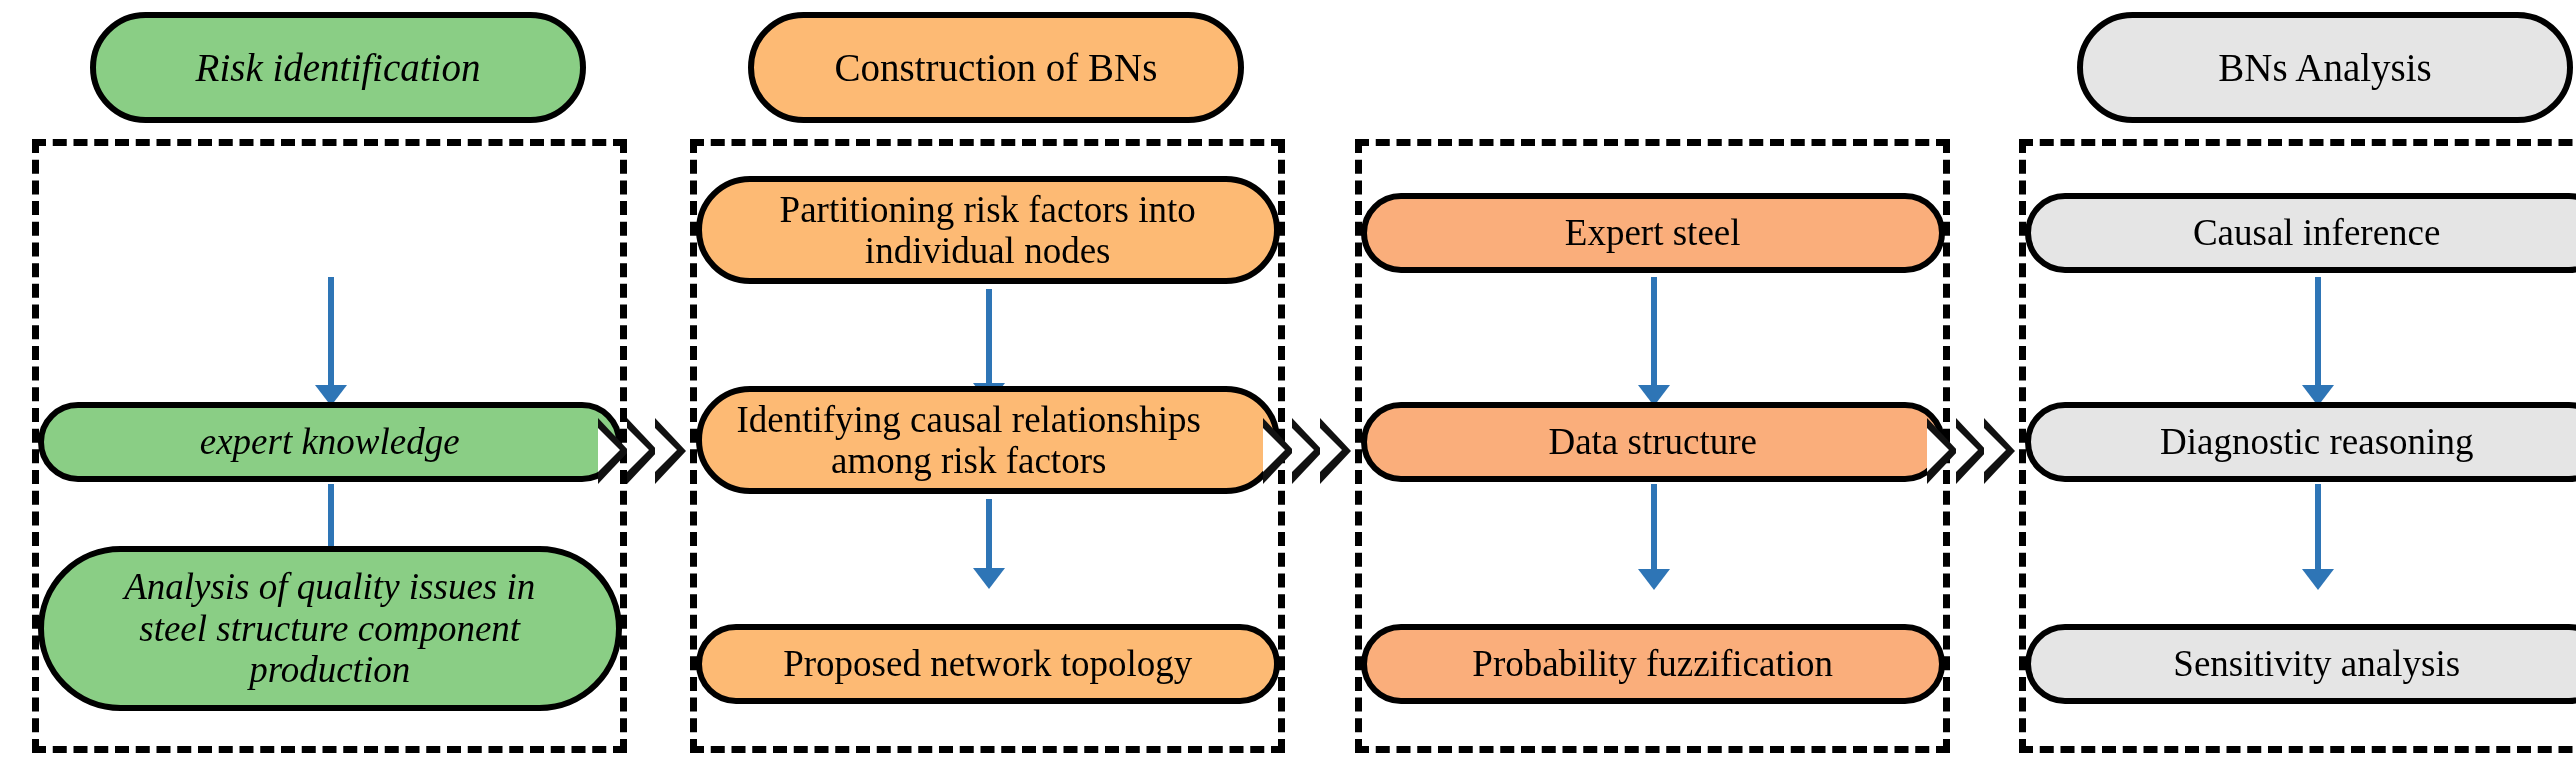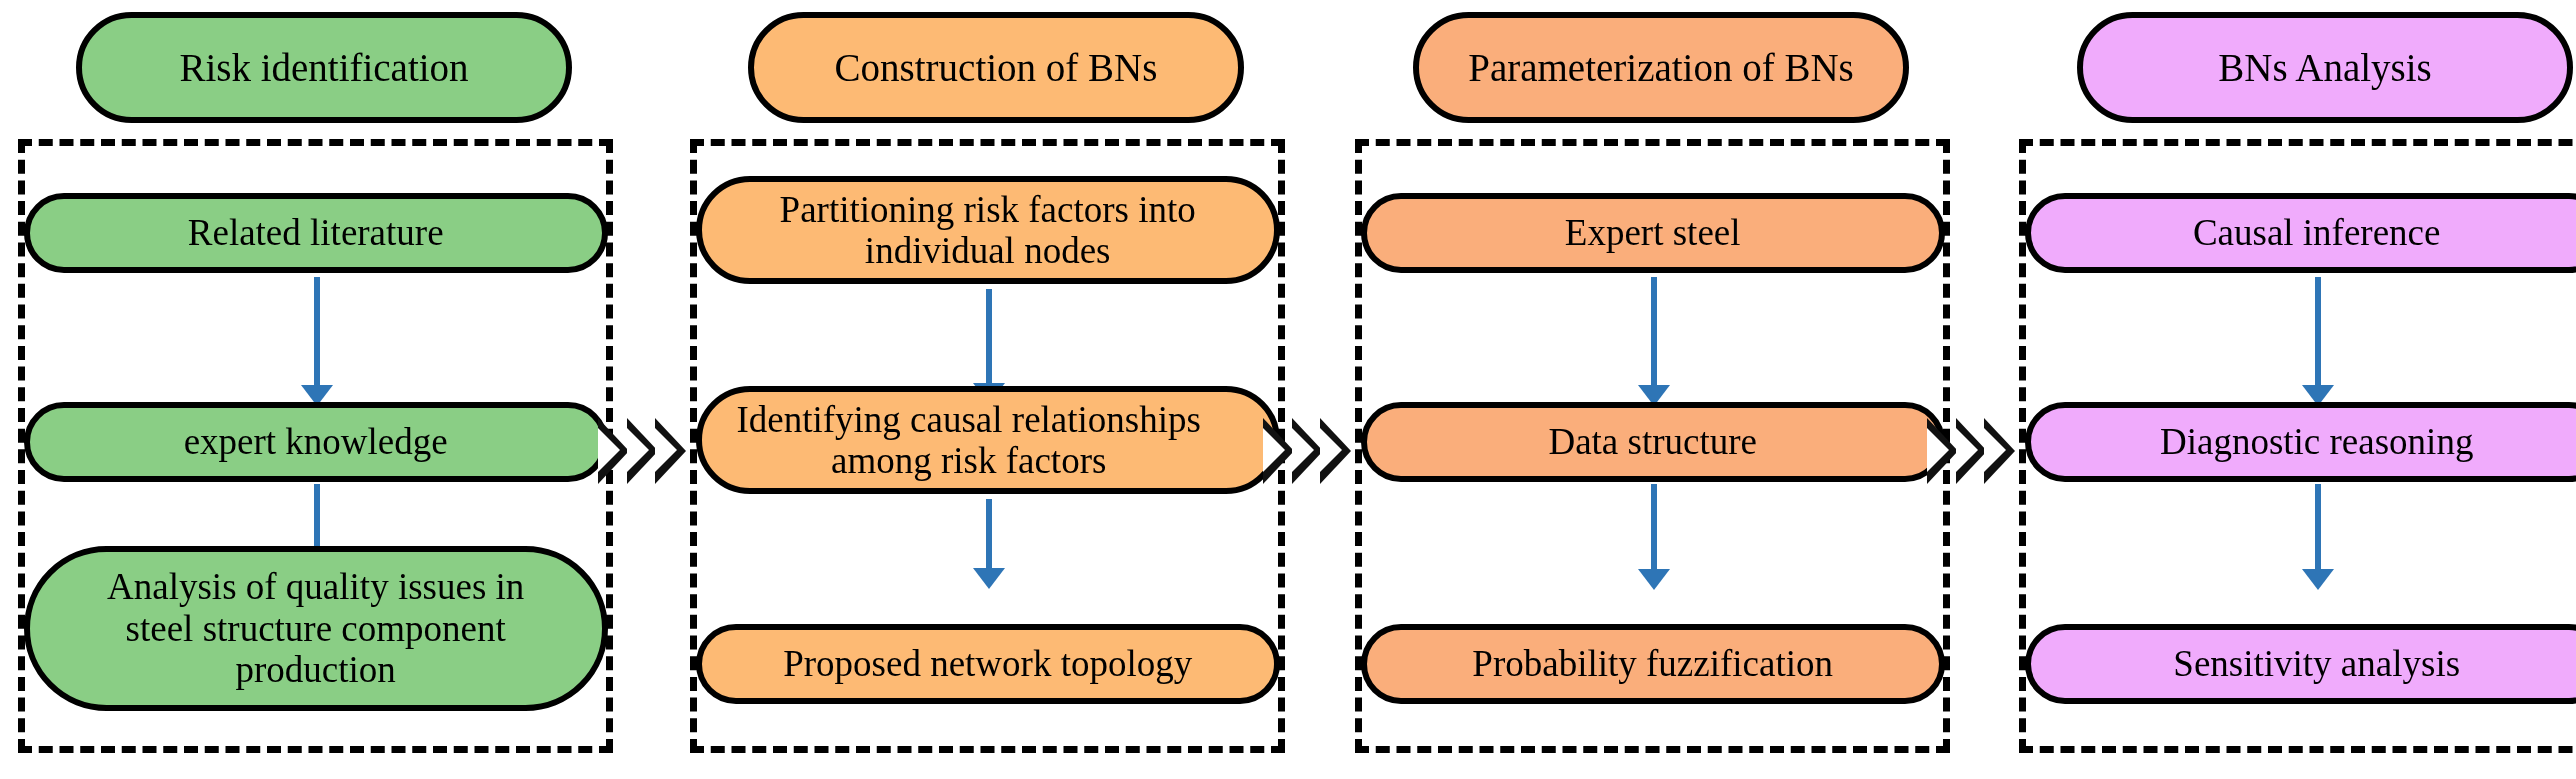--- a/index.html
+++ b/index.html
@@ -21,21 +21,21 @@
     height: 779px;
   }
 
   
   .stage {
     position: absolute;
     top: 0;
     width: 617px;
     height: 779px;
   }
-  .stage-1 { left: 8px;   }
+  .stage-1 { left: 22px; font-style: italic;   }
   .stage-2 { left: 680px;  }
   .stage-3 { left: 1345px; }
   .stage-4 { left: 2009px; }
 
   
   .dashed-frame {
     position: absolute;
     left: 10.4px;
     top: 139px;
     width: 595px;
@@ -98,21 +98,21 @@
   .pill-overflow span {
     display: block;
     width: 661px;
     margin-left: -38px;
   }
 
   
   .fill-green  { background: #8ACE85; }
   .fill-blue   { background: #fdba74; }
   .fill-orange { background: #FAAE7B; }
-  .fill-cyan   { background: #f0abfc; }
+  .fill-cyan   { background: #e5e5e5; }
 
   
   .v-arrow {
     position: absolute;
     left: 306px;
     width: 6px;
     background: #2E75B6;
     z-index: 2;
   }
   .v-arrow::after {
@@ -170,21 +170,20 @@
 </head>
 <body>
 
 <div id="board">
 
   <div class="stage stage-1">
     <div class="dashed-frame"></div>
 
     <div class="pill pill-head fill-green">Risk identification</div>
 
-    <div class="pill pill-body pill-r1 h-one fill-green">Related literature</div>
 
     <div class="v-arrow arrow-a"></div>
 
     <div class="pill pill-body pill-r2 h-one fill-green">expert knowledge</div>
 
     <div class="v-arrow arrow-b"></div>
 
     <div class="pill pill-body pill-r3 h-three fill-green">Analysis of quality issues in
 steel structure component
 production</div>
@@ -216,21 +215,20 @@
 
   <div class="chev-group chev-2">
     <span class="chev chev-p1"></span>
     <span class="chev chev-p2"></span>
     <span class="chev chev-p3"></span>
   </div>
 
   <div class="stage stage-3">
     <div class="dashed-frame"></div>
 
-    <div class="pill pill-head fill-orange">Parameterization of BNs</div>
 
     <div class="pill pill-body pill-r1 h-one fill-orange">Expert steel</div>
 
     <div class="v-arrow arrow-a"></div>
 
     <div class="pill pill-body pill-r2 h-one fill-orange">Data structure</div>
 
     <div class="v-arrow arrow-b"></div>
 
     <div class="pill pill-body pill-r3 h-one fill-orange">Probability fuzzification</div>

